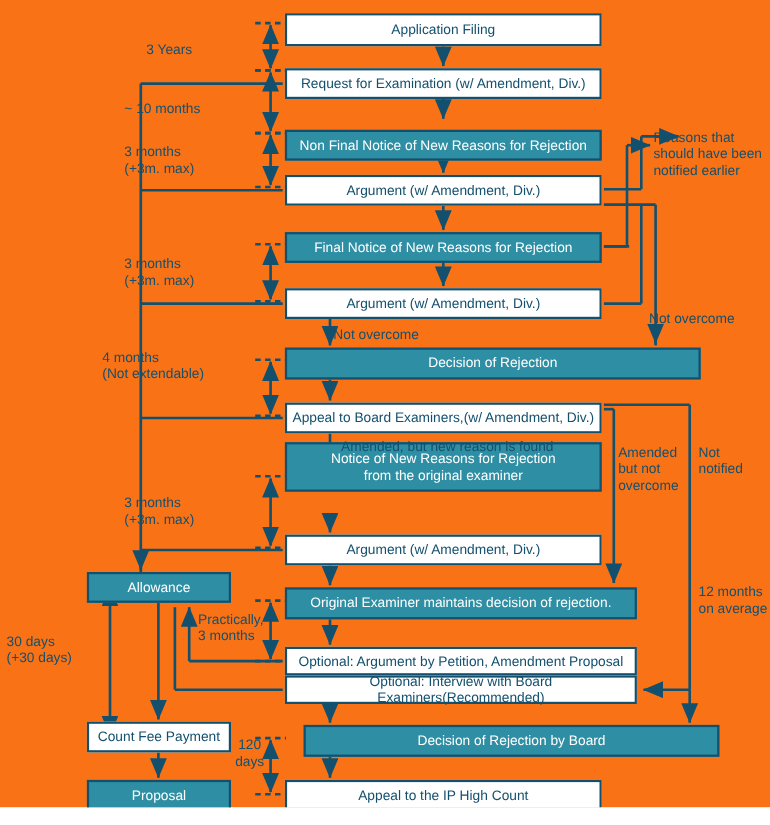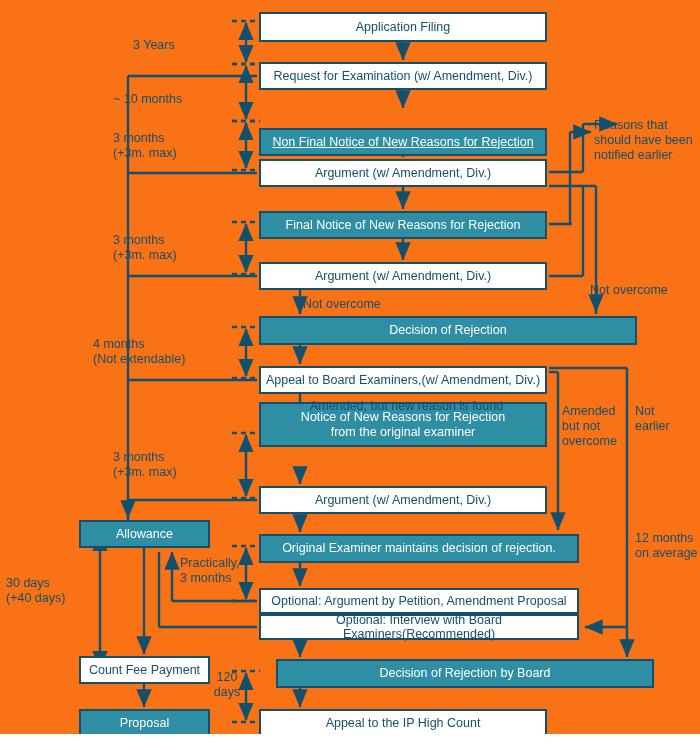--- a/index.html
+++ b/index.html
@@ -124,21 +124,21 @@
       </g>
   </svg>
 
   <div id="nodes">
       <div class="node white" style="left: 259px; top: 12px; width: 288px; height: 30px;">
         <span style="white-space: pre-line;">Application Filing</span>
       </div>
       <div class="node white" style="left: 259px; top: 62px; width: 288px; height: 28px;">
         <span style="white-space: pre-line;">Request for Examination (w/ Amendment, Div.)</span>
       </div>
-      <div class="node teal" style="left: 259px; top: 128px; width: 288px; height: 28px; text-decoration: underline;">
+      <div class="node teal" style="left: 259px; top: 118px; width: 288px; height: 28px;">
         <span style="white-space: pre-line;">Non Final Notice of New Reasons for Rejection</span>
       </div>
       <div class="node white" style="left: 259px; top: 159px; width: 288px; height: 28px;">
         <span style="white-space: pre-line;">Argument (w/ Amendment, Div.)</span>
       </div>
       <div class="node teal" style="left: 259px; top: 211px; width: 288px; height: 28px;">
         <span style="white-space: pre-line;">Final Notice of New Reasons for Rejection</span>
       </div>
       <div class="node white" style="left: 259px; top: 262px; width: 288px; height: 28px;">
         <span style="white-space: pre-line;">Argument (w/ Amendment, Div.)</span>
@@ -181,37 +181,37 @@
         <span style="white-space: pre-line;">Appeal to the IP High Count</span>
       </div>
     </div>
   <div id="labels">
       <div class="lbl r" style="left: 133px; top: 38px; width: 105px;">3 Years</div>
       <div class="lbl r" style="left: 113px; top: 92px; width: 125px;">~ 10 months</div>
       <div class="lbl r" style="left: 113px; top: 131px; width: 125px;">3 months
 (+3m. max)</div>
       <div class="lbl r" style="left: 113px; top: 233px; width: 125px;">3 months
 (+3m. max)</div>
-      <div class="lbl r" style="left: 93px; top: 337px; width: 145px;">4 months
+      <div class="lbl r" style="left: 93px; top: 318px; width: 145px;">4 months
 (Not extendable)</div>
       <div class="lbl r" style="left: 113px; top: 450px; width: 125px;">3 months
 (+3m. max)</div>
       <div class="lbl l" style="left: 6px; top: 576px; width: 90px;">30 days
-(+40 days)</div>
+(+30 days)</div>
       <div class="lbl r" style="left: 180px; top: 556px; width: 98px;">Practically,
 3 months</div>
       <div class="lbl c" style="left: 210px; top: 670px; width: 34px;">120
 days</div>
       <div class="lbl l" style="left: 594px; top: 118px; width: 106px;">Reasons that
 should have been
 notified earlier</div>
       <div class="lbl l" style="left: 303px; top: 297px; width: 100px;">Not overcome</div>
       <div class="lbl l" style="left: 590px; top: 283px; width: 105px;">Not overcome</div>
       <div class="lbl l" style="left: 310px; top: 399px; width: 240px;">Amended, but new reason is found</div>
       <div class="lbl l" style="left: 562px; top: 404px; width: 68px;">Amended
 but not
 overcome</div>
       <div class="lbl l" style="left: 635px; top: 404px; width: 64px;">Not
-earlier</div>
+notified</div>
       <div class="lbl l" style="left: 635px; top: 531px; width: 66px;">12 months
 on average</div>
     </div>
 </div>
 
 </body></html>

